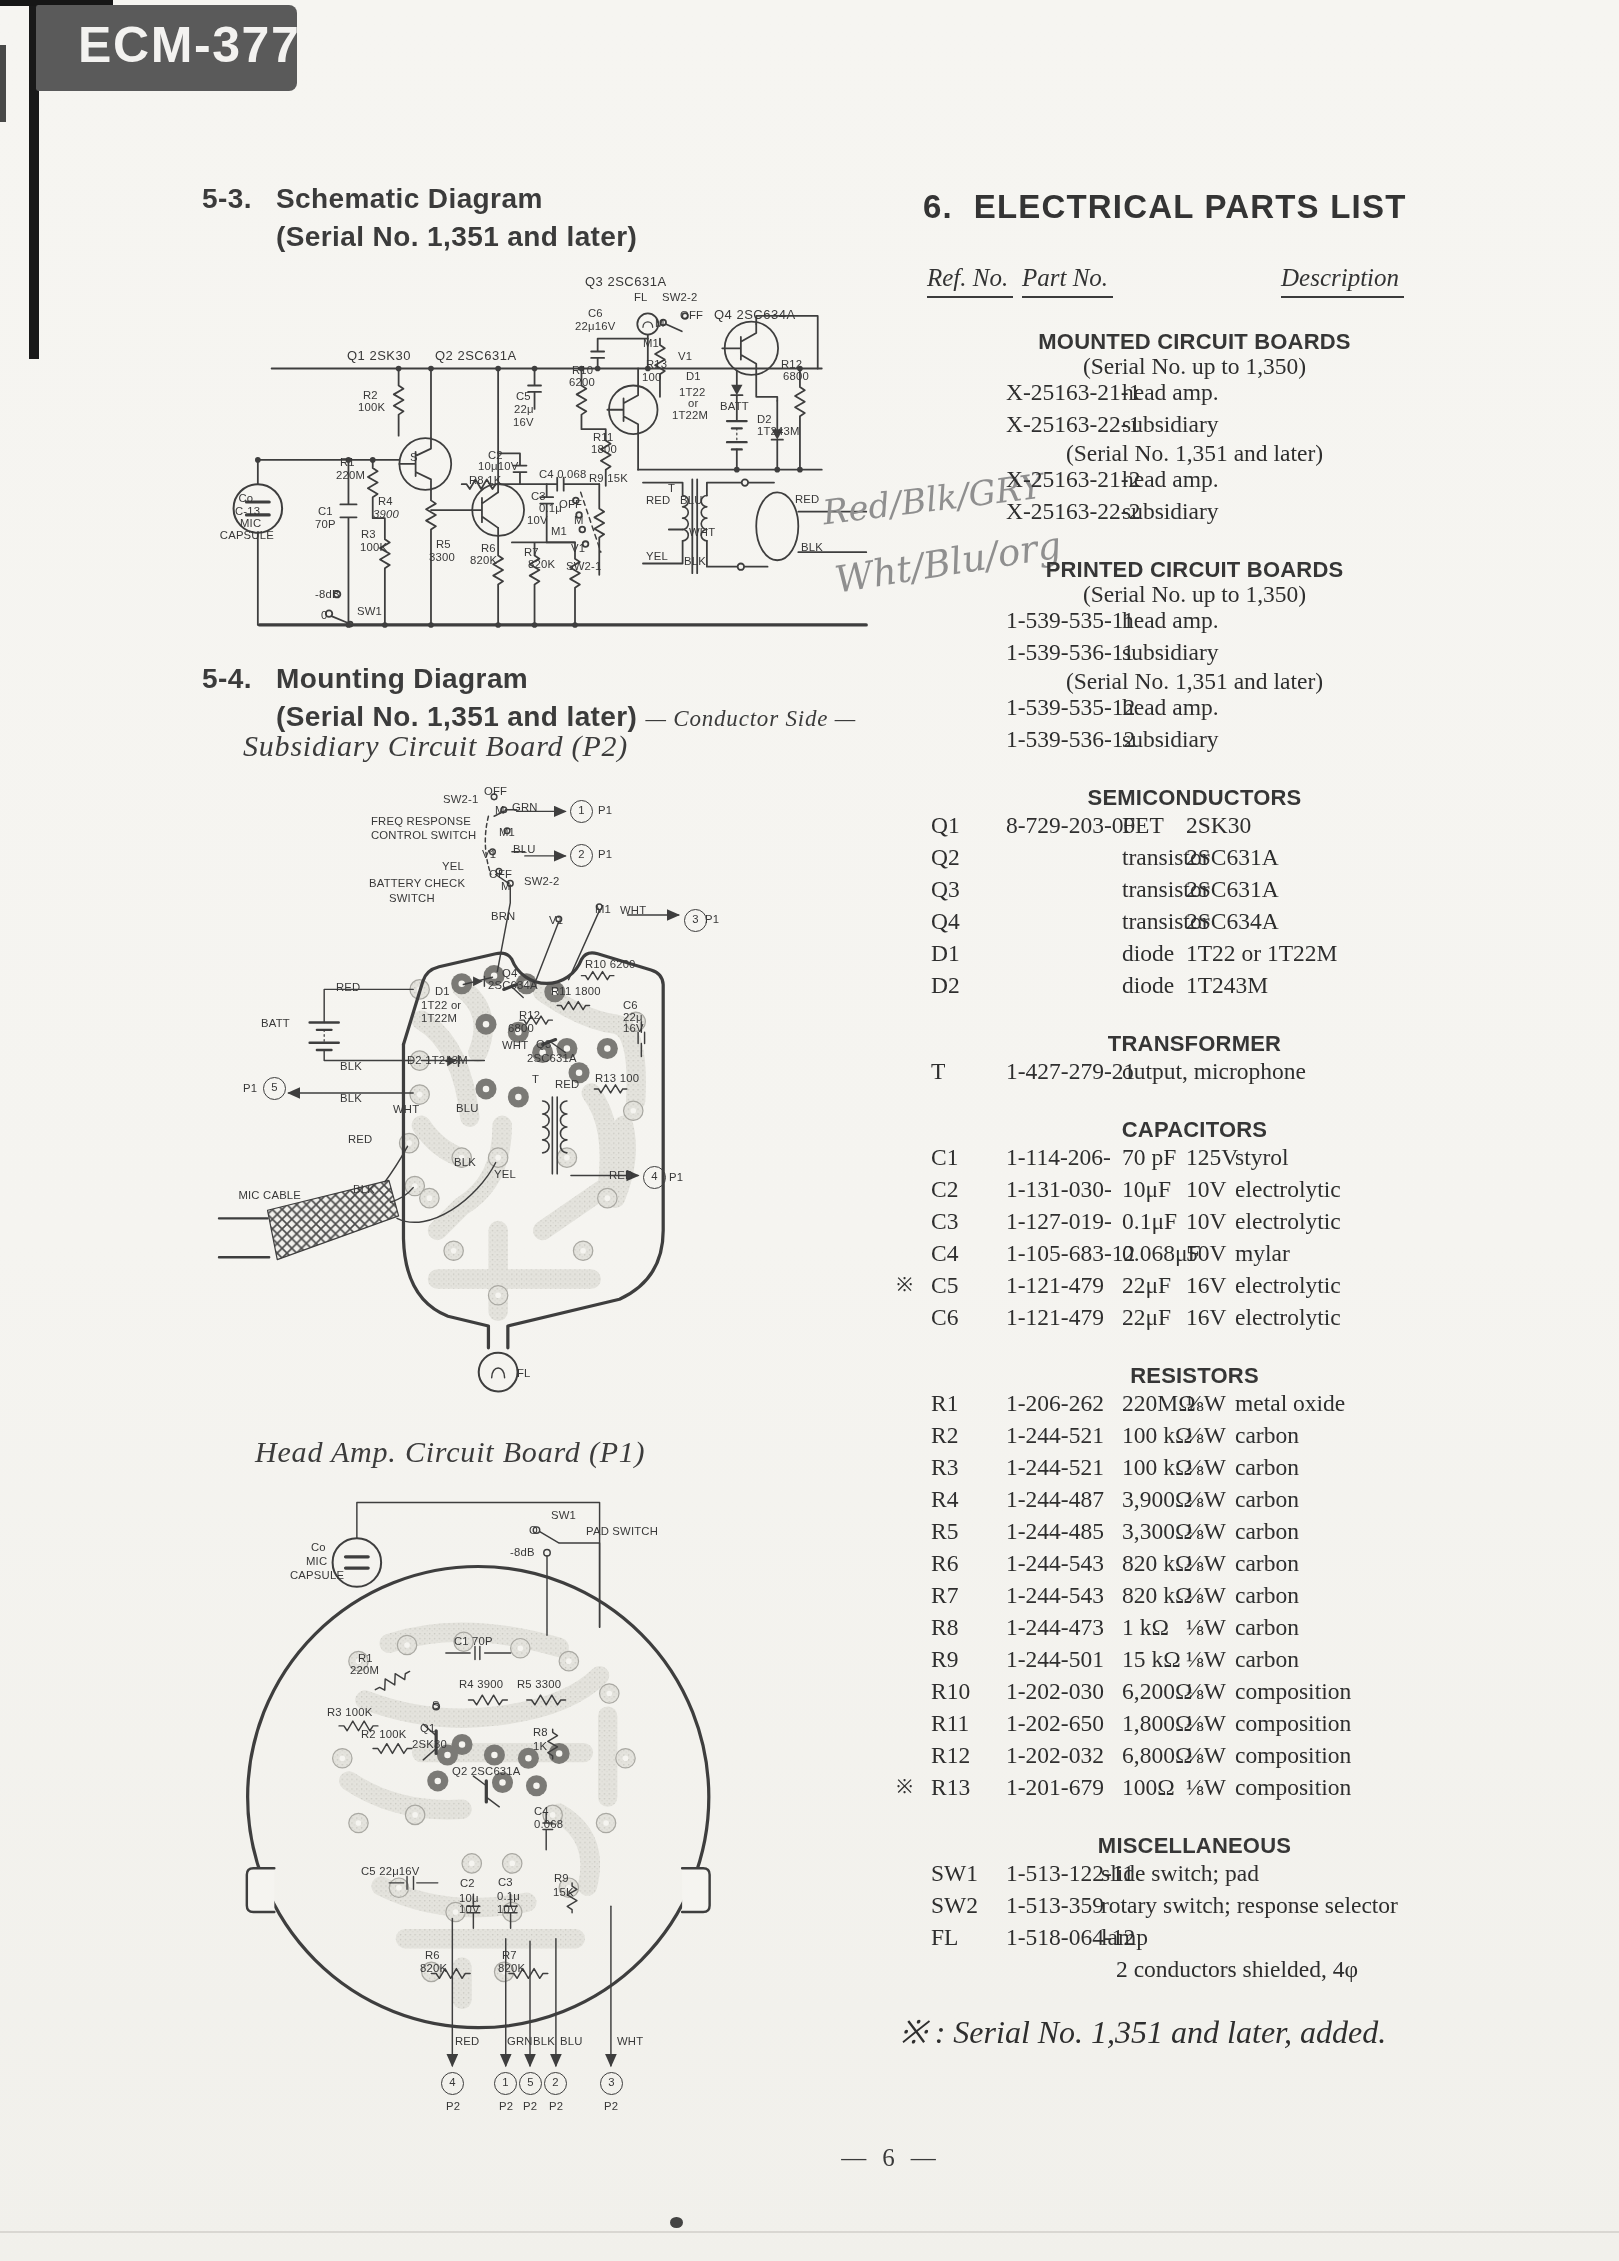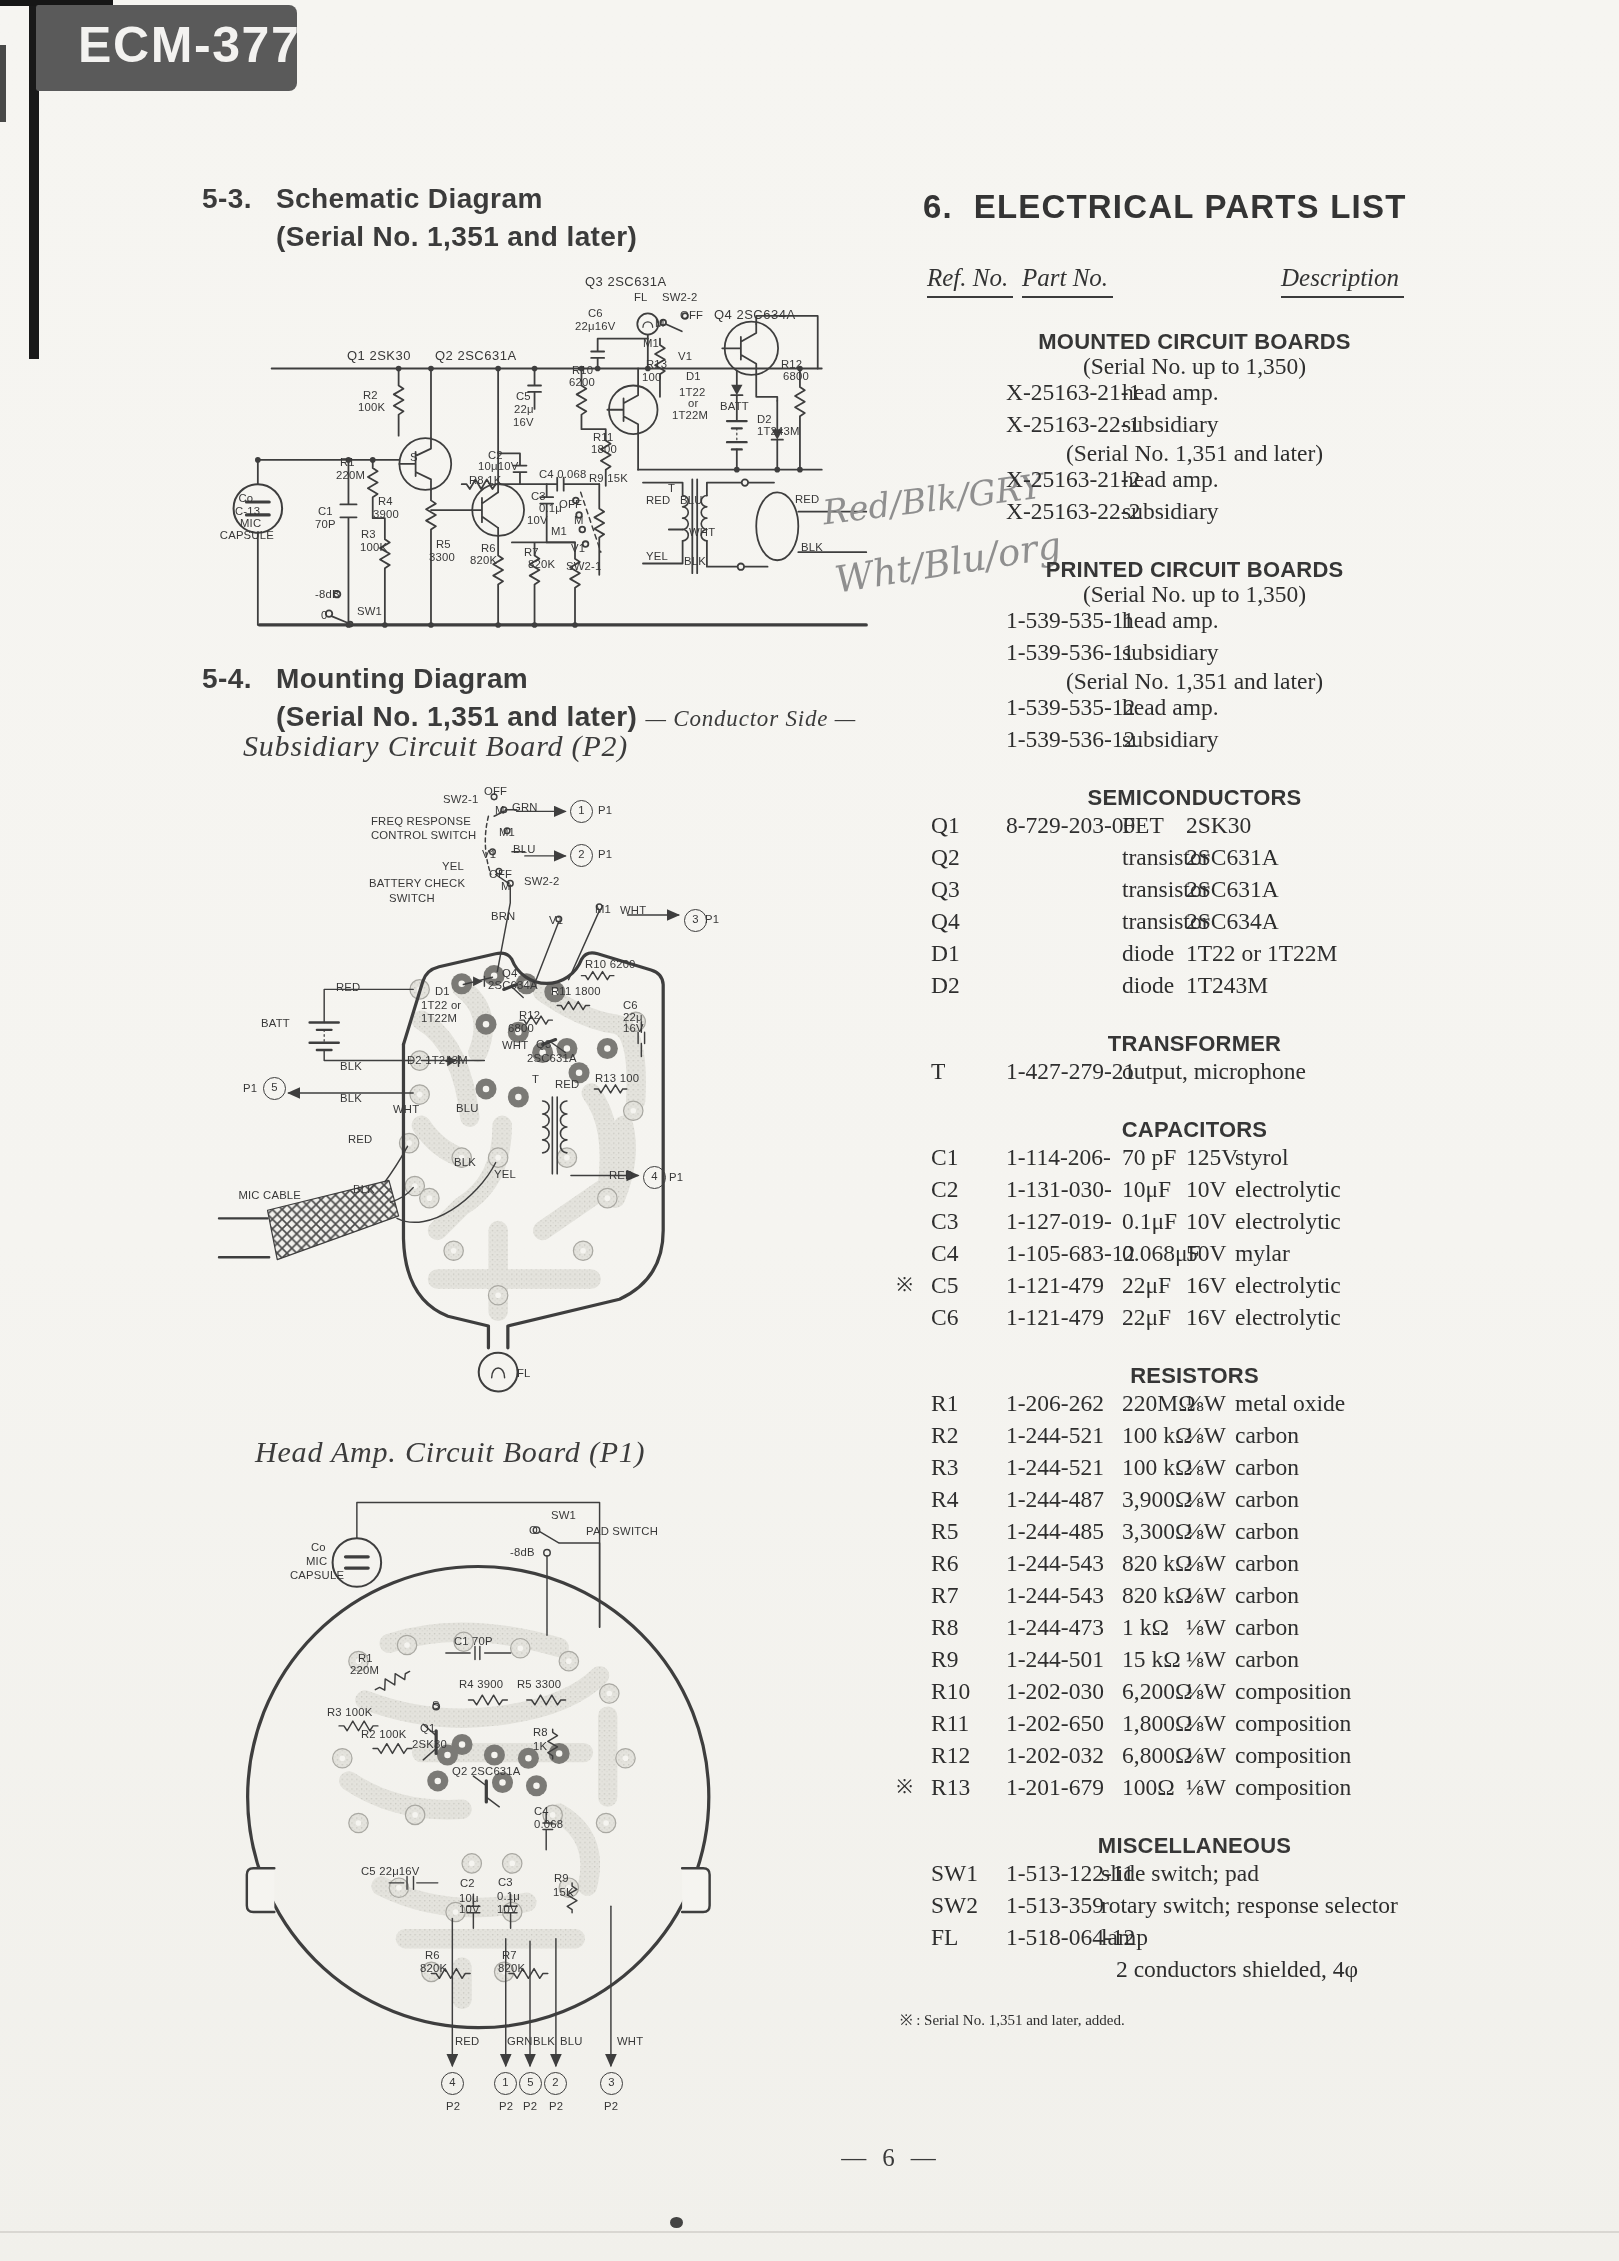--- a/index.html
+++ b/index.html
@@ -37,21 +37,21 @@
   .prow{height:32px;position:relative;font-size:23.5px;line-height:32px;}
   .pcell{position:absolute;white-space:nowrap;top:0;}
   .pstar{left:1.6px;font-size:19.4px;}
   .pref{left:36px;}
   .ppart{left:111px;}
   .pc1{left:227px;}
   .pc1.w{left:206px;}
   .pcont{left:221px;}
   .pc2{left:291px;}
   .pc3{left:340px;}
-  .pfoot{margin-top:24px;font-size:15px;padding-left:4.9px;font-family:"Liberation Serif","DejaVu Serif",serif;color:#2e2e2e;}
+  .pfoot{margin-top:24px;font-size:32px;padding-left:4.9px;font-family:"Liberation Serif","DejaVu Serif",serif;color:#2e2e2e;font-style:italic;}
   .pgnum{font-family:"Liberation Serif",serif;font-size:25px;color:#3a3a3a;letter-spacing:4.9px;}
   .blob{border-radius:50%;background:#262626;opacity:.85;}
   .botline{left:0;top:2231px;width:1619px;height:1.6px;background:#d9d7d2;}
   svg{position:absolute;overflow:visible;}
 </style>
 </head>
 <body>
 
 <svg width="0" height="0">
   <defs>
@@ -223,21 +223,21 @@
     <span class="dlab" style="left: 538px; top: 146px;">D2</span>
     <span class="dlab" style="left: 538px; top: 158px;">1T243M</span>
     <span class="dlab" style="left: 562px; top: 91px;">R12</span>
     <span class="dlab" style="left: 564px; top: 103px;">6800</span>
     <span class="dlab" style="left: 121px; top: 189px;">R1</span>
     <span class="dlab" style="left: 117px; top: 202px;">220M</span>
     <span class="dlab" style="left: 99px; top: 238px;">C1</span>
     <span class="dlab" style="left: 96px; top: 251px;">70P</span>
     <span class="dlab" style="left: 191px; top: 184px;">S</span>
     <span class="dlab" style="left: 159px; top: 228px;">R4</span>
-    <span class="dlab" style="left: 154px; top: 241px;">3900</span>
+    <span class="dlab" style="left: 154px; top: 241px; font-style: italic;">3900</span>
     <span class="dlab" style="left: 142px; top: 261px;">R3</span>
     <span class="dlab" style="left: 141px; top: 274px;">100K</span>
     <span class="dlab" style="left: 269px; top: 182px;">C2</span>
     <span class="dlab" style="left: 259px; top: 193px;">10μ10V</span>
     <span class="dlab" style="left: 250px; top: 207px;">R8 1K</span>
     <span class="dlab" style="left: 320px; top: 201px;">C4 0.068</span>
     <span class="dlab" style="left: 370px; top: 205px;">R9 15K</span>
     <span class="dlab" style="left: 312px; top: 223px;">C3</span>
     <span class="dlab" style="left: 320px; top: 235px;">0.1μ</span>
     <span class="dlab" style="left: 308px; top: 247px;">10V</span>

